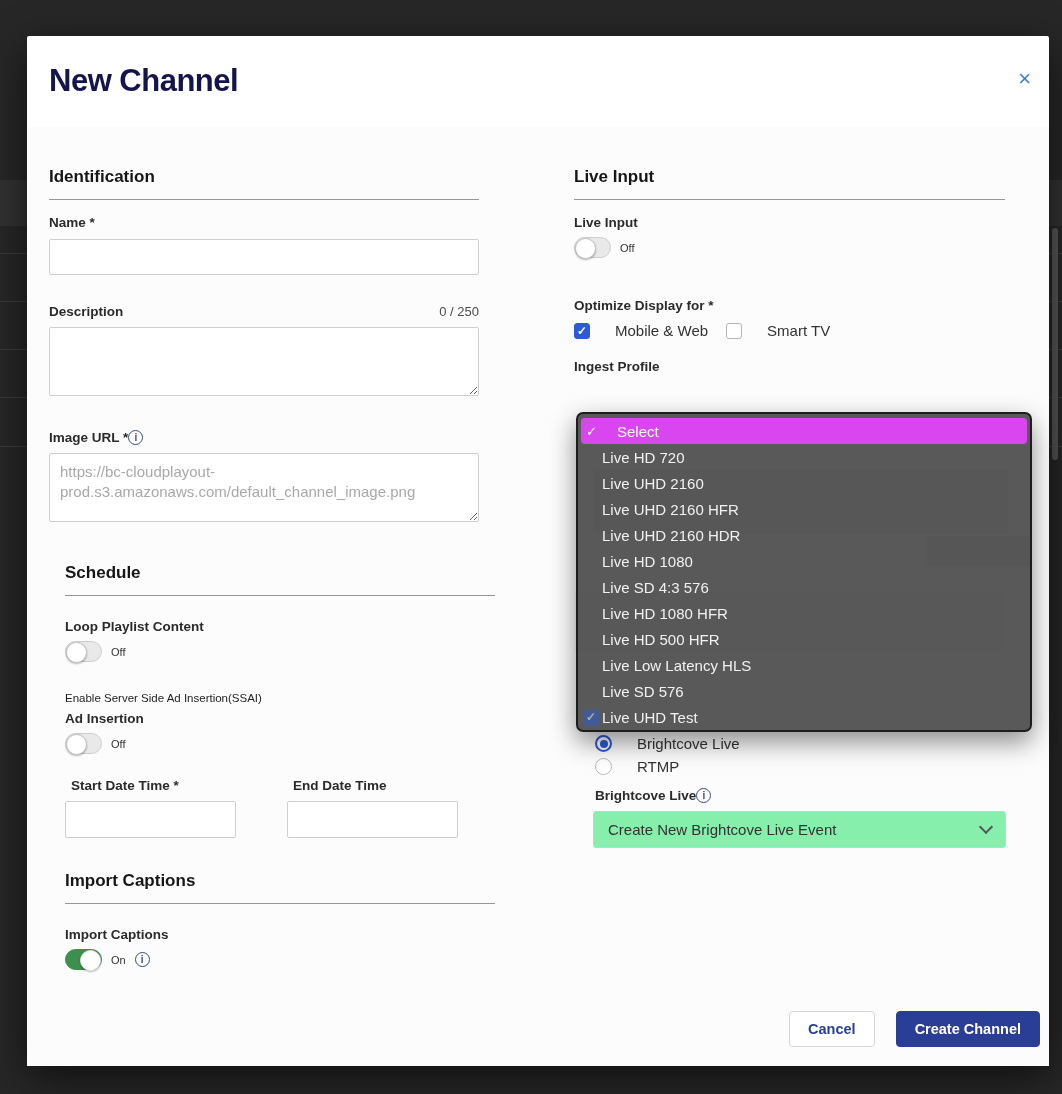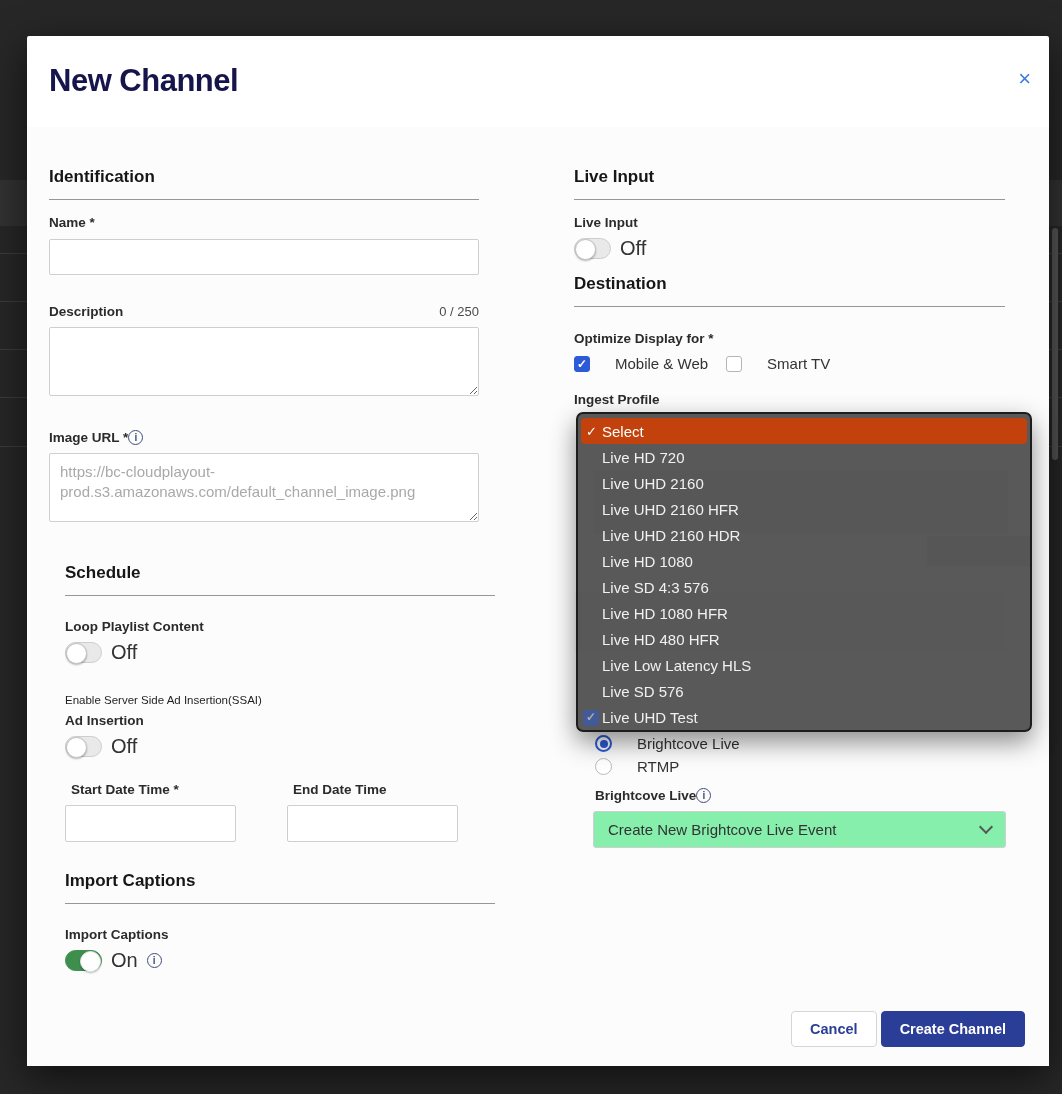--- a/index.html
+++ b/index.html
@@ -31,21 +31,21 @@
   .text-input { width: 100%; height: 36px; border: 1px solid #cfcfcf; border-radius: 2px; background: #fff; font-family: "Liberation Sans", sans-serif; font-size: 15px; color: #333; padding: 0 10px; }
   textarea.text-area { width: 100%; height: 69px; border: 1px solid #cfcfcf; border-radius: 2px; background: #fff; font-family: "Liberation Sans", sans-serif; font-size: 15px; color: #333; padding: 8px 10px; resize: both; line-height: 1.35; }
   ::placeholder { color: #a9a9a9; opacity: 1; }
 
   
   .toggle-row { display: flex; align-items: center; gap: 9px; }
   .toggle { position: relative; flex: none; width: 37px; height: 21px; border-radius: 11px; background: #e9e9e9; border: 1px solid #cdcdcd; cursor: pointer; }
   .toggle::after { content: ""; position: absolute; top: 0; left: 0; width: 19px; height: 19px; border-radius: 50%; background: #fff; border: 1px solid #c2c2c2; box-shadow: 0 1px 2px rgba(0,0,0,.3); }
   .toggle.on { background: #3e8e4e; border-color: #3e8e4e; }
   .toggle.on::after { left: auto; right: 0; border-color: #e6e6e6; }
-  .state-text { font-size: 20px; color: #333; }
+  .state-text { font-size: 11px; color: #333; }
 
   .ssai-note { font-size: 11.5px; color: #1f1f1f; }
 
   
   .info-icon { display: inline-flex; align-items: center; justify-content: center; width: 15px; height: 15px; border-radius: 50%; border: 1.3px solid #3e4e7c; color: #3e4e7c; font-size: 10px; font-weight: 700; flex: none; cursor: pointer; }
   .info-icon::after { content: "i"; }
 
   
   .choice-row { display: flex; align-items: center; gap: 25px; cursor: pointer; }
   .checkbox { width: 16px; height: 16px; border: 1px solid #b5b5b5; border-radius: 3px; background: #fff; flex: none; }
@@ -59,32 +59,32 @@
   
   .date-row { display: flex; gap: 51px; }
   .date-group { width: 171px; }
   .date-group .field-label { padding-left: 6px; }
   .date-group .text-input { margin-top: 7px; height: 37px; }
 
   
   .ghost { position: absolute; z-index: 1; }
   .ingest-panel { position: absolute; left: 549px; top: 376px; width: 456px; height: 320px; background: rgba(66,66,66,.88); border: 2px solid #1d1d1d; border-radius: 7px; box-shadow: 0 10px 26px rgba(0,0,0,.45); padding: 4px 3px; z-index: 2; }
   .panel-item { display: flex; align-items: center; height: 26px; font-size: 15px; color: #f1f1f1; border-radius: 4px; cursor: pointer; }
-  .panel-item.selected { background: #c2410c; color: #fff; }
+  .panel-item.selected { background: #d946ef; color: #fff; gap: 15px; }
   .check-col { width: 21px; text-align: center; font-size: 13px; flex: none; }
   .panel-item.selected .check-col::after { content: "✓"; }
   .ghost-checkbox { position: absolute; left: 556px; top: 674px; width: 16px; height: 16px; background: #2d5bd7; border-radius: 3px; z-index: 3; opacity: .5; }
   .ghost-checkbox::after { content: "✓"; display: block; color: #fff; font-size: 12px; font-weight: 700; text-align: center; line-height: 15px; }
 
   
   .event-select { margin-left: 19px; width: 413px; height: 37px; border: 1px solid #cfcfcf; border-radius: 3px; background: #86efac; display: flex; align-items: center; justify-content: space-between; padding: 0 14px; font-size: 15px; color: #333; cursor: pointer; }
   .chevron { width: 10px; height: 10px; border-left: 2px solid #555; border-bottom: 2px solid #555; transform: rotate(-45deg); margin-top: -5px; flex: none; }
 
   
-  .footer { position: absolute; top: 975px; right: 24px; display: flex; gap: 4px; }
+  .footer { position: absolute; top: 975px; right: 9px; display: flex; gap: 21px; }
   .btn { height: 36px; border-radius: 4px; font-family: "Liberation Sans", sans-serif; font-size: 14.5px; font-weight: 700; cursor: pointer; padding: 0 18px; }
   .btn-cancel { background: #fff; border: 1px solid #d6d6d6; color: #2b3e97; }
   .btn-create { background: #2b3e97; border: 1px solid #2b3e97; color: #fff; }
 
   .mt6 { margin-top: 6px; } .mt7 { margin-top: 7px; } .mt8 { margin-top: 8px; }
 </style>
 </head>
 <body>
 
 <div class="stage">
@@ -159,21 +159,20 @@
     <div class="section" style="left:547px; top:131px; width:431px;">
       <h2 class="section-heading">Live Input</h2>
       <div class="field-label" style="margin-top:14px">Live Input</div>
       <div class="toggle-row mt6">
         <div class="toggle"></div>
         <span class="state-text">Off</span>
       </div>
     </div>
 
     <div class="section" style="left:547px; top:238px; width:431px;">
-      <h2 class="section-heading">Destination</h2>
       <div class="field-label" style="margin-top:23px">Optimize Display for *</div>
       <div style="display:flex; gap:18px; margin-top:8px">
         <div class="choice-row">
           <span class="checkbox checked"></span>
           <span class="choice-label">Mobile &amp; Web</span>
         </div>
         <div class="choice-row">
           <span class="checkbox"></span>
           <span class="choice-label">Smart TV</span>
         </div>
@@ -213,21 +212,21 @@
       <div class="panel-item">
           <span class="check-col"></span>
           <span>Live SD 4:3 576</span>
         </div>
       <div class="panel-item">
           <span class="check-col"></span>
           <span>Live HD 1080 HFR</span>
         </div>
       <div class="panel-item">
           <span class="check-col"></span>
-          <span>Live HD 480 HFR</span>
+          <span>Live HD 500 HFR</span>
         </div>
       <div class="panel-item">
           <span class="check-col"></span>
           <span>Live Low Latency HLS</span>
         </div>
       <div class="panel-item">
           <span class="check-col"></span>
           <span>Live SD 576</span>
         </div>
       <div class="panel-item">

